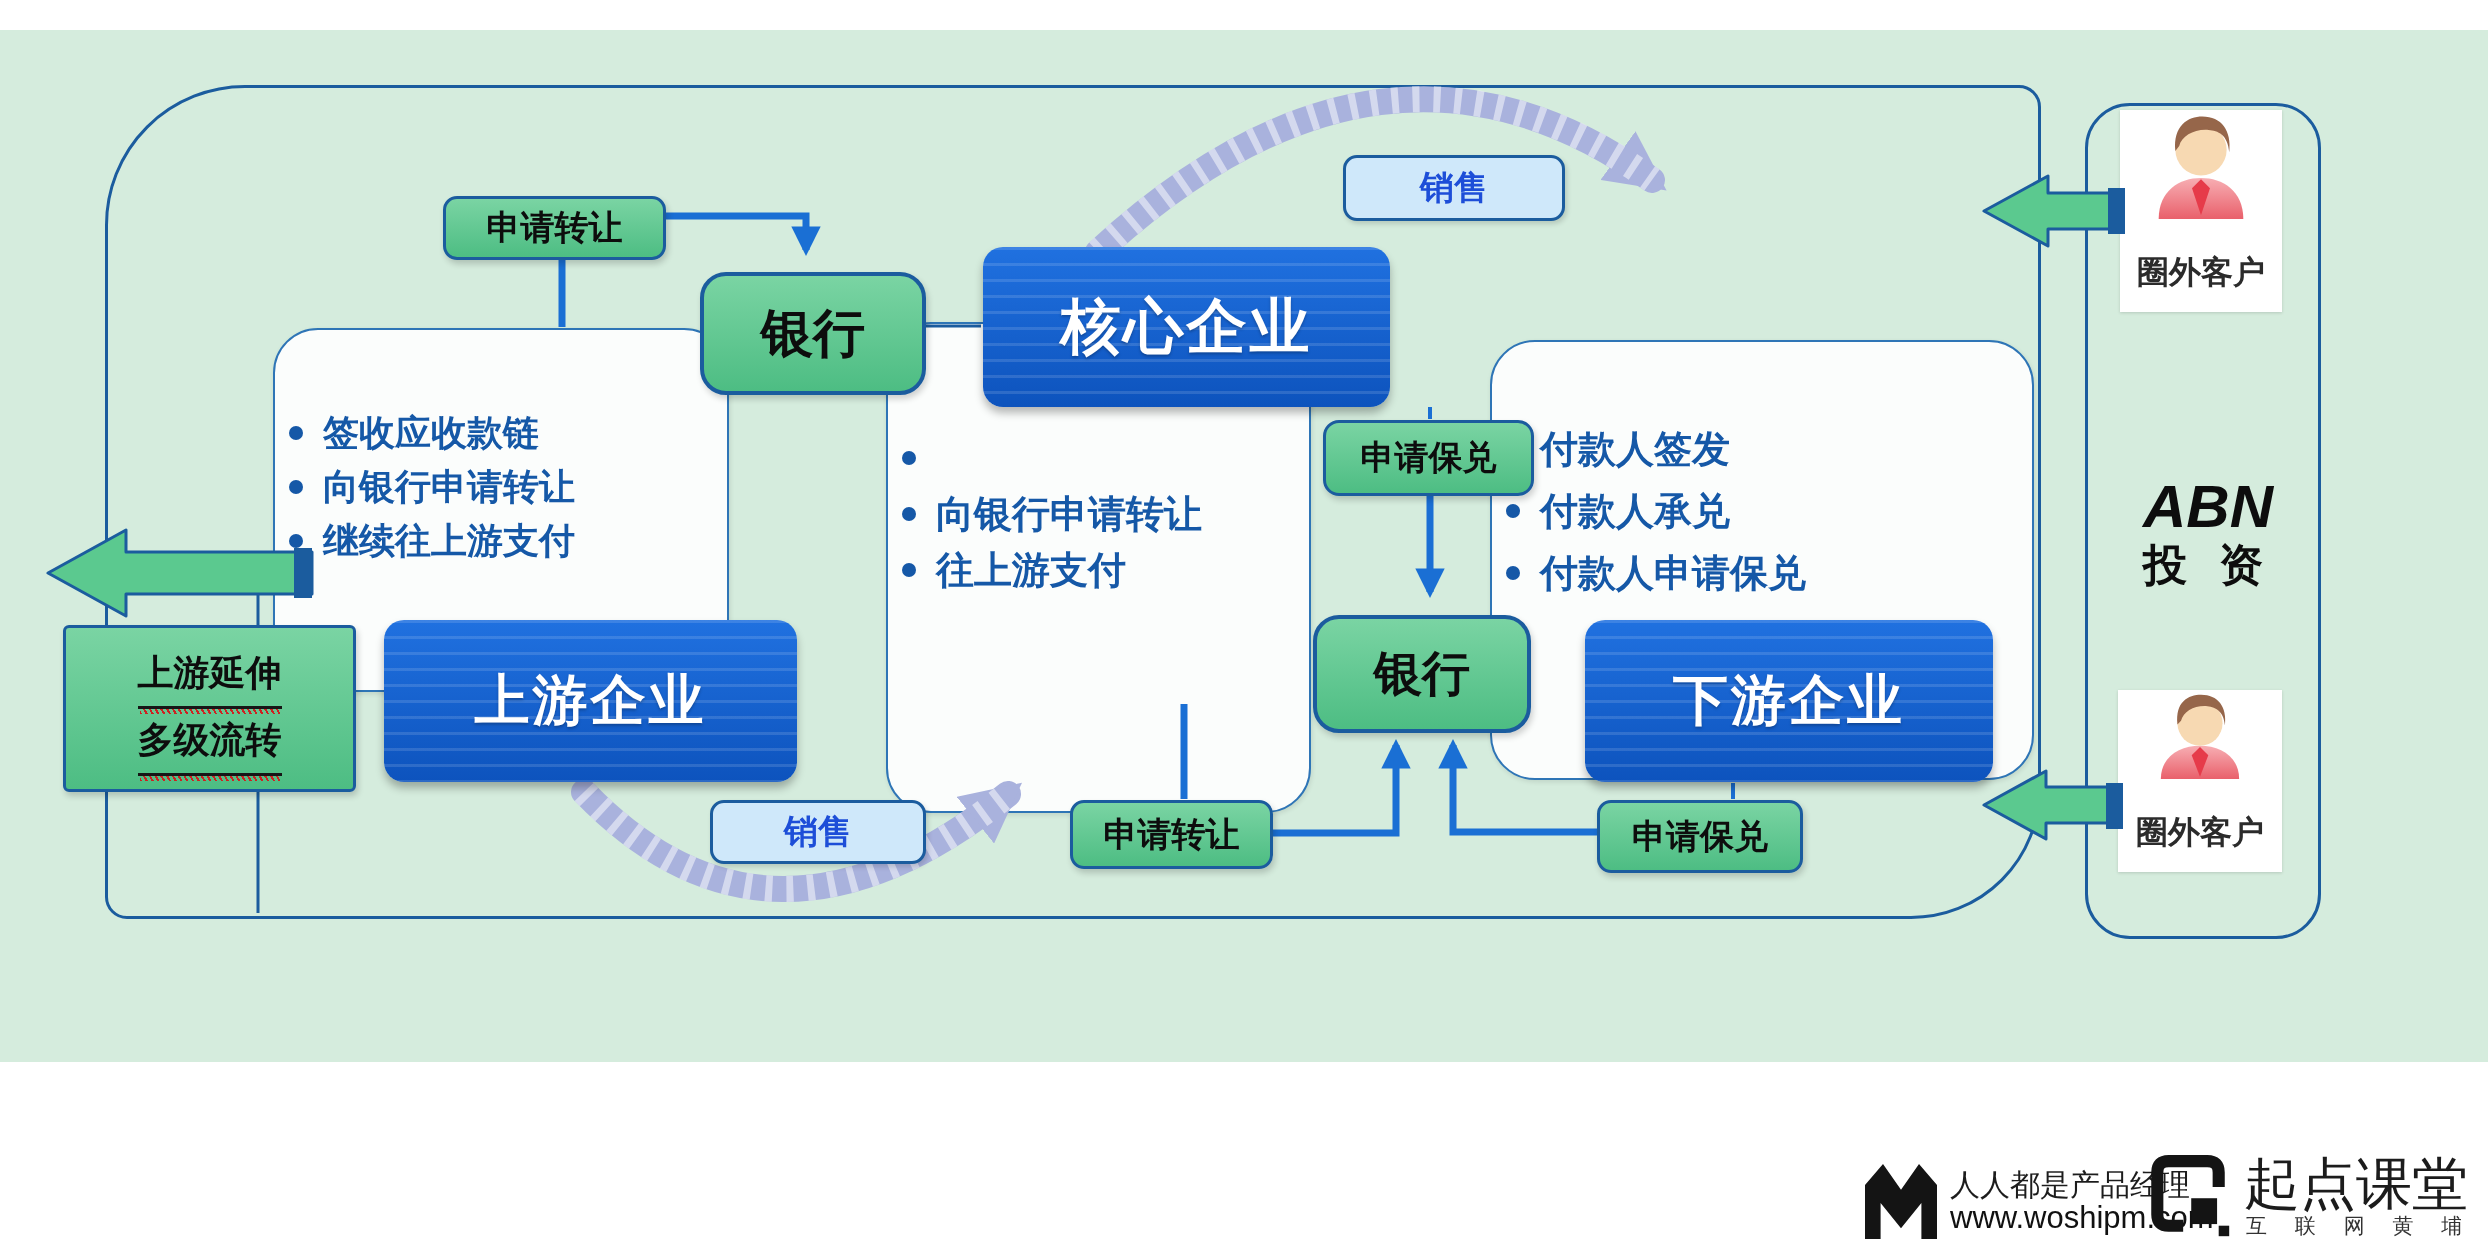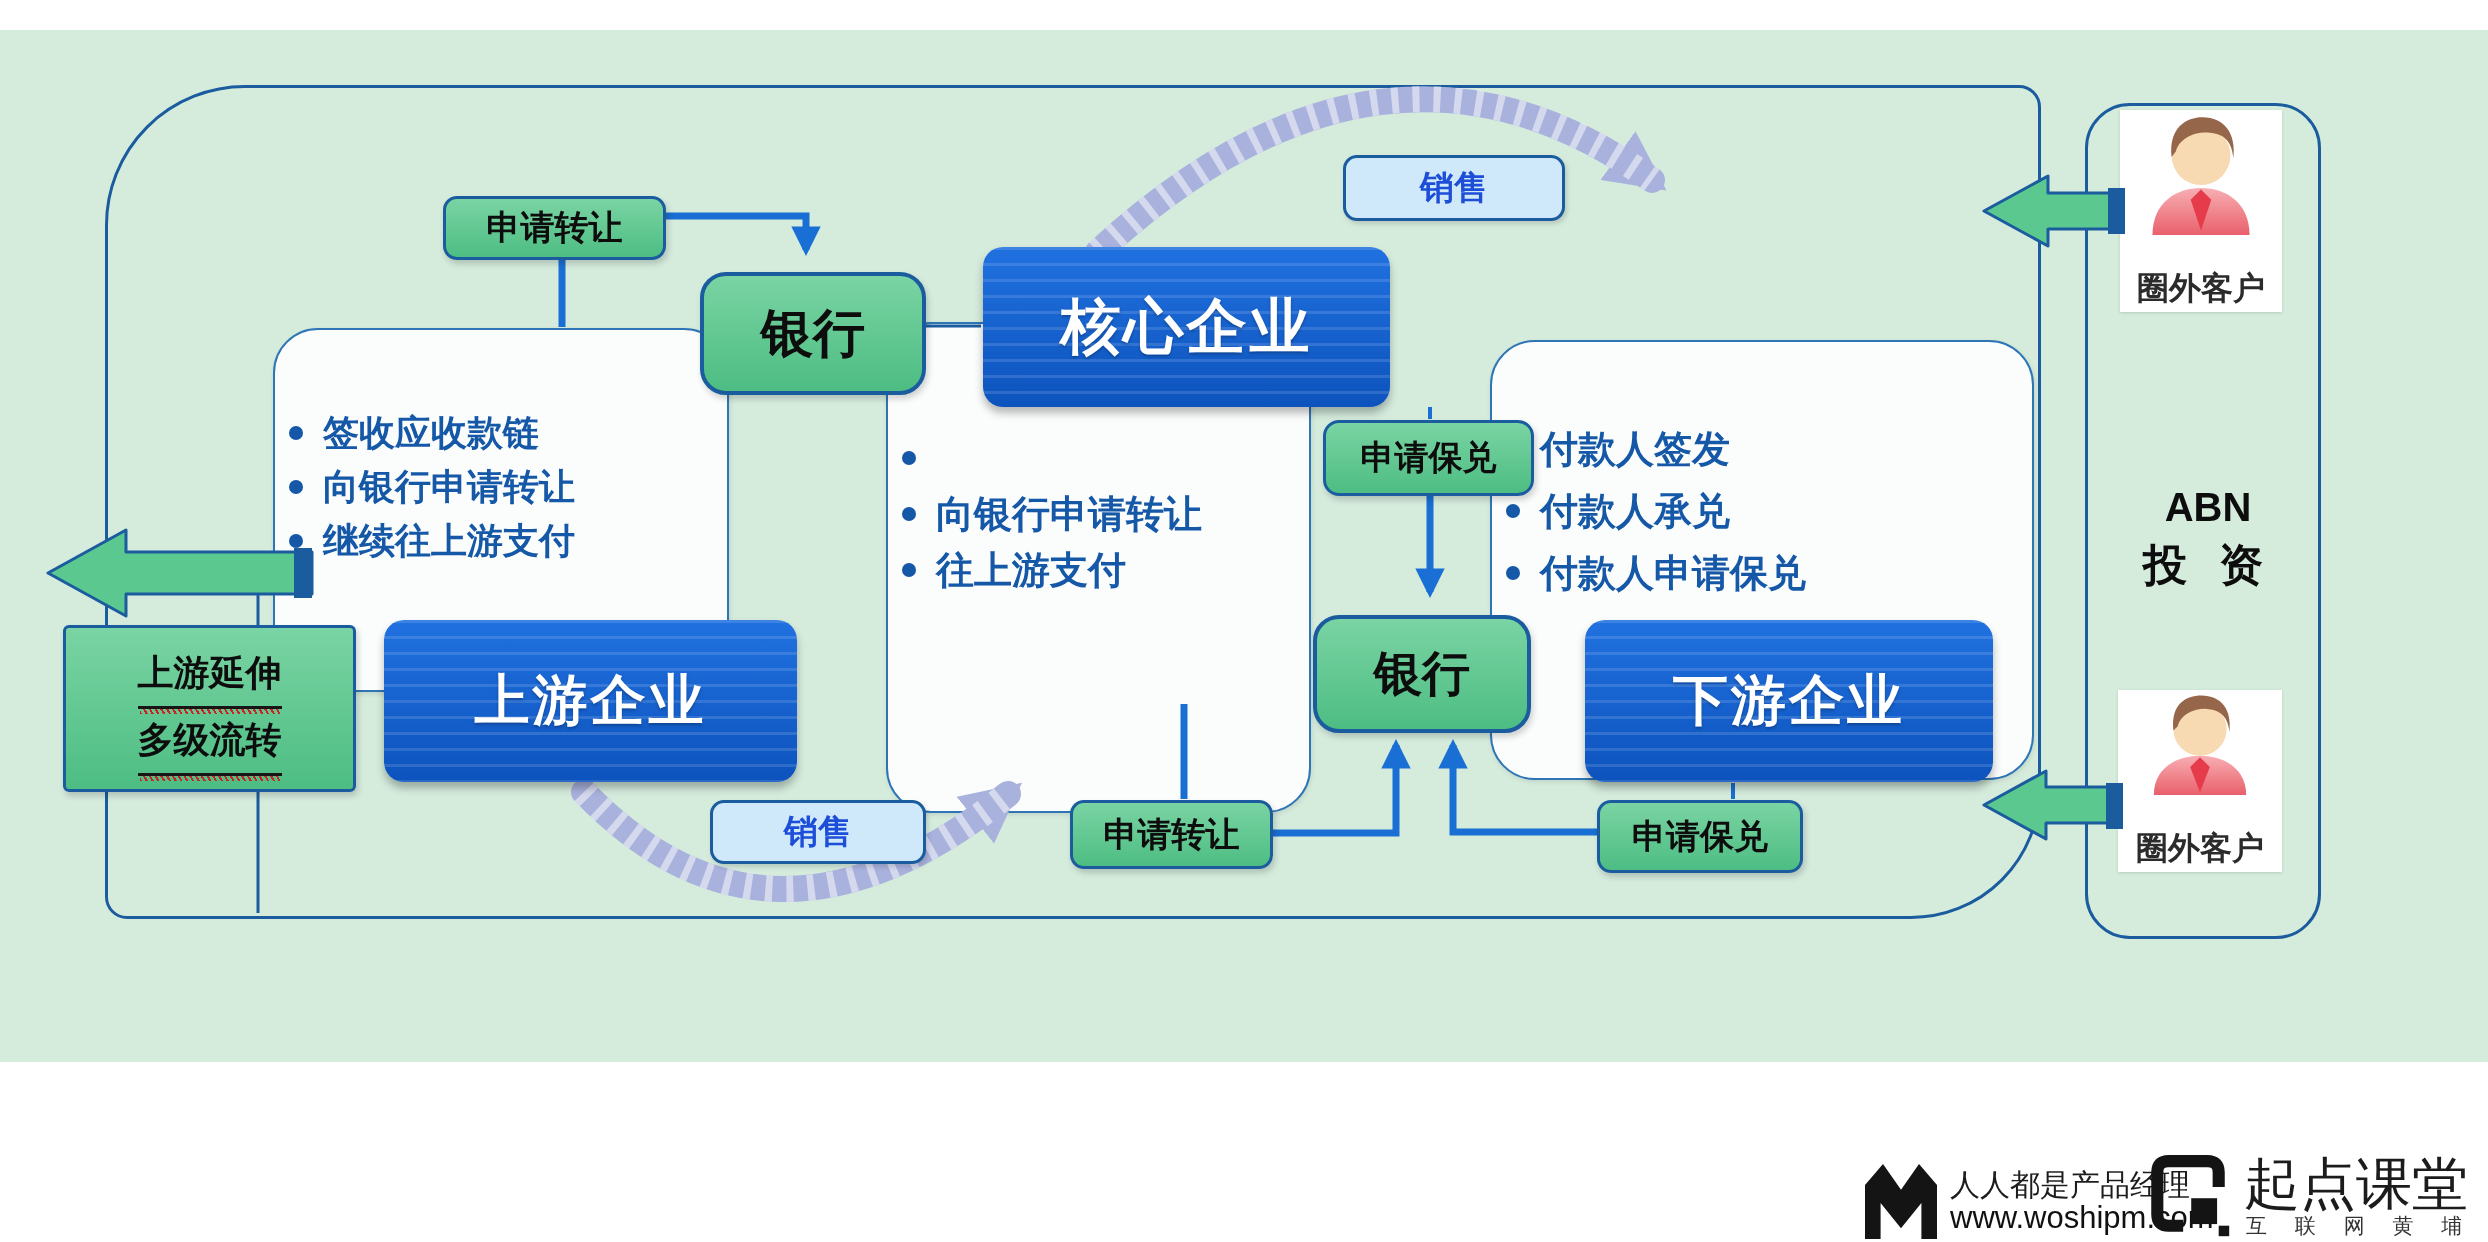--- a/index.html
+++ b/index.html
@@ -23,21 +23,21 @@
         color:#0d0d0d;font-weight:bold;box-shadow:2px 4px 6px rgba(0,0,0,.18);}
   .bank{border-radius:26px;border-width:4px;}
   .sales{position:absolute;z-index:3;display:flex;align-items:center;justify-content:center;
         background:#cfe8fa;border:3px solid #1b5c9e;border-radius:14px;color:#1d4ed8;font-weight:bold;
         box-shadow:2px 3px 5px rgba(0,0,0,.15);}
   .ext-line{position:relative;border-bottom:3px solid #161616;padding-bottom:2px;}
   .ext-line::after{content:"";position:absolute;left:2px;right:2px;bottom:-8px;height:5px;
         background:repeating-linear-gradient(60deg,#cc2222 0 2px,transparent 2px 5px);}
   .card{position:absolute;background:#ffffff;z-index:1;display:flex;flex-direction:column;align-items:center;justify-content:flex-end;
         box-shadow:0 1px 3px rgba(0,0,0,.15);}
-  .card .cap{font-weight:bold;color:#2b2b2b;font-size:32px;line-height:40px;padding-bottom:4px;margin-top:33px;}
+  .card .cap{font-weight:bold;color:#2b2b2b;font-size:32px;line-height:40px;padding-bottom:20px;margin-top:33px;}
   #abn{position:absolute;z-index:3;color:#0d0d0d;font-weight:bold;text-align:center;}
   #footer{position:absolute;z-index:3;left:0;top:1062px;width:2488px;height:180px;background:#fff;}
   .f-title{position:absolute;font-weight:normal;color:#1c1c1c;}
 </style>
 </head>
 <body>
 
 <div id="stage">
   <div id="greenband"></div>
 
@@ -166,21 +166,21 @@
 
   <div class="gbox" style="left:63px;top:625px;width:287px;height:161px;font-size:36px;border-radius:6px;flex-direction:column;line-height:62px;">
     <span class="ext-line">上游延伸</span>
     <span class="ext-line">多级流转</span>
   </div>
 
   <div class="sales" style="left:1343px;top:155px;width:216px;height:60px;font-size:34px;">销售</div>
   <div class="sales" style="left:710px;top:800px;width:210px;height:58px;font-size:34px;">销售</div>
 
   <div id="abn" style="left:2100px;top:478px;width:216px;">
-    <div style="font-size:40px;line-height:58px;">ABN</div>
+    <div style="font-size:60px;line-height:58px;font-style:italic;">ABN</div>
     <div style="font-size:44px;line-height:58px;letter-spacing:10px;">投  资</div>
   </div>
 
   <div id="footer">
     <svg style="position:absolute;left:1862px;top:98px;" width="78" height="80" viewBox="0 0 130 130">
       <path d="M5,130 V40 L35,5 L65,48 L95,5 L125,40 V130 H99 V70 L65,112 L31,70 V130 Z" fill="#141414"></path>
     </svg>
     <div class="f-title" style="left:1950px;top:103px;font-size:30px;">人人都是产品经理</div>
     <div class="f-title" style="left:1950px;top:138px;font-size:31px;font-weight:normal;color:#111;">www.woshipm.com</div>
     <svg style="position:absolute;left:2146px;top:88px;" width="84" height="90" viewBox="0 0 104 104">

